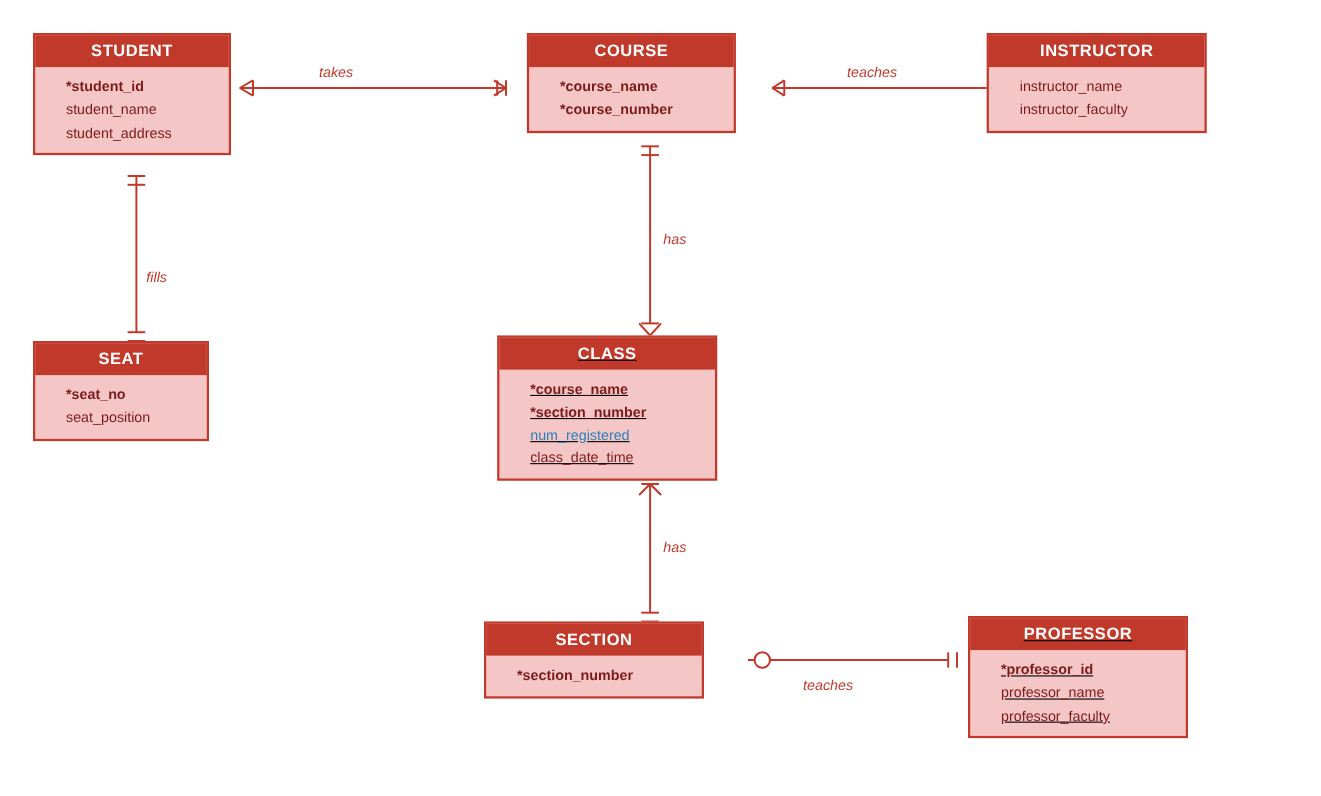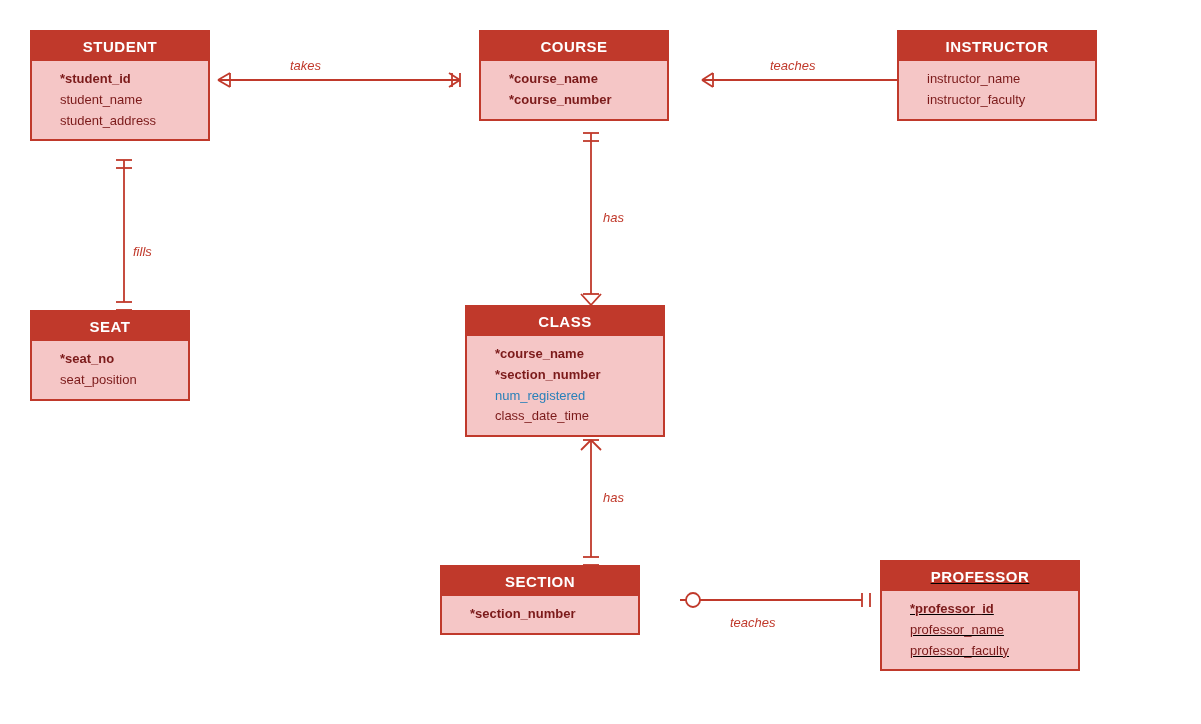--- a/index.html
+++ b/index.html
@@ -157,21 +157,21 @@
   </div>
 
   <div class="entity" style="left:30px; top:310px; min-width:160px;">
     <div class="entity-header">SEAT</div>
     <div class="entity-body">
       <div class="pk">*seat_no</div>
       <div>seat_position</div>
     </div>
   </div>
 
-  <div class="entity" style="left:465px; top:305px; min-width:200px;">
+  <div class="entity" style="left:452px; top:305px; min-width:200px;text-decoration:underline;">
     <div class="entity-header">CLASS</div>
     <div class="entity-body">
       <div class="pk">*course_name</div>
       <div class="pk">*section_number</div>
       <div class="fk">num_registered</div>
       <div>class_date_time</div>
     </div>
   </div>
 
   <div class="entity" style="left:440px; top:565px; min-width:200px;">

